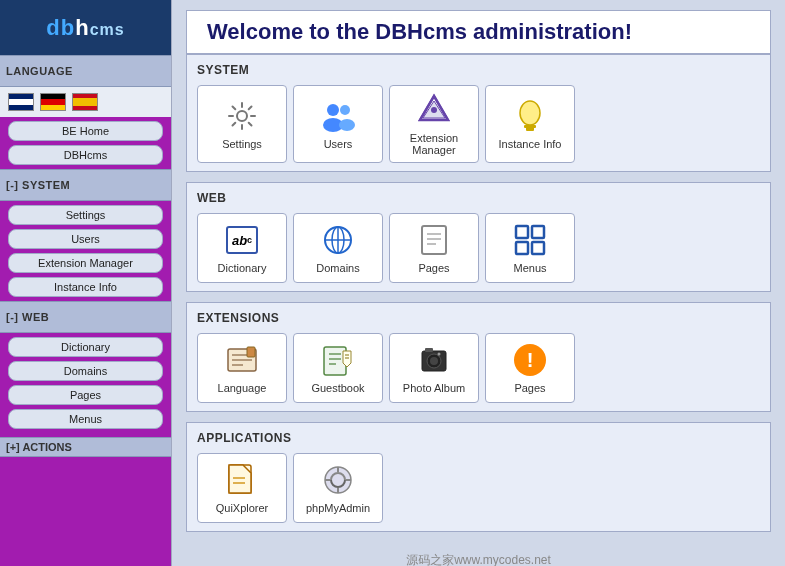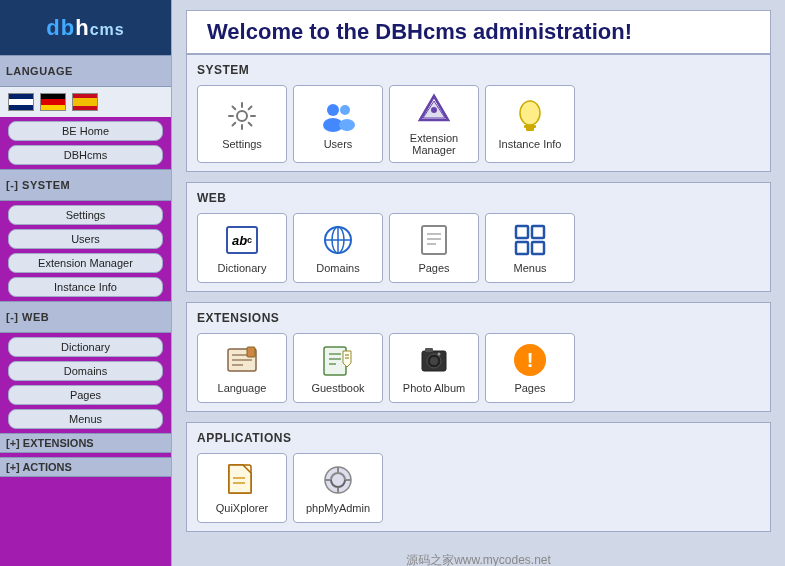--- a/index.html
+++ b/index.html
@@ -213,21 +213,20 @@
   <div class="section-divider"></div>
 
   <div class="sidebar-section-header">[-] Web</div>
   <div class="section-divider"></div>
   <button class="sidebar-nav-btn">Dictionary</button>
   <button class="sidebar-nav-btn">Domains</button>
   <button class="sidebar-nav-btn">Pages</button>
   <button class="sidebar-nav-btn">Menus</button>
   <div class="section-divider"></div>
 
-  <div class="sidebar-toggle">[+] Extensions</div>
   <div class="section-divider"></div>
   <div class="section-divider"></div>
   <div class="sidebar-toggle">[+] Actions</div>
   <div class="section-divider"></div>
 </div>
 
 <div id="main">
   <div id="main-title">Welcome to the DBHcms administration!</div>
 
   <div class="section-box">

